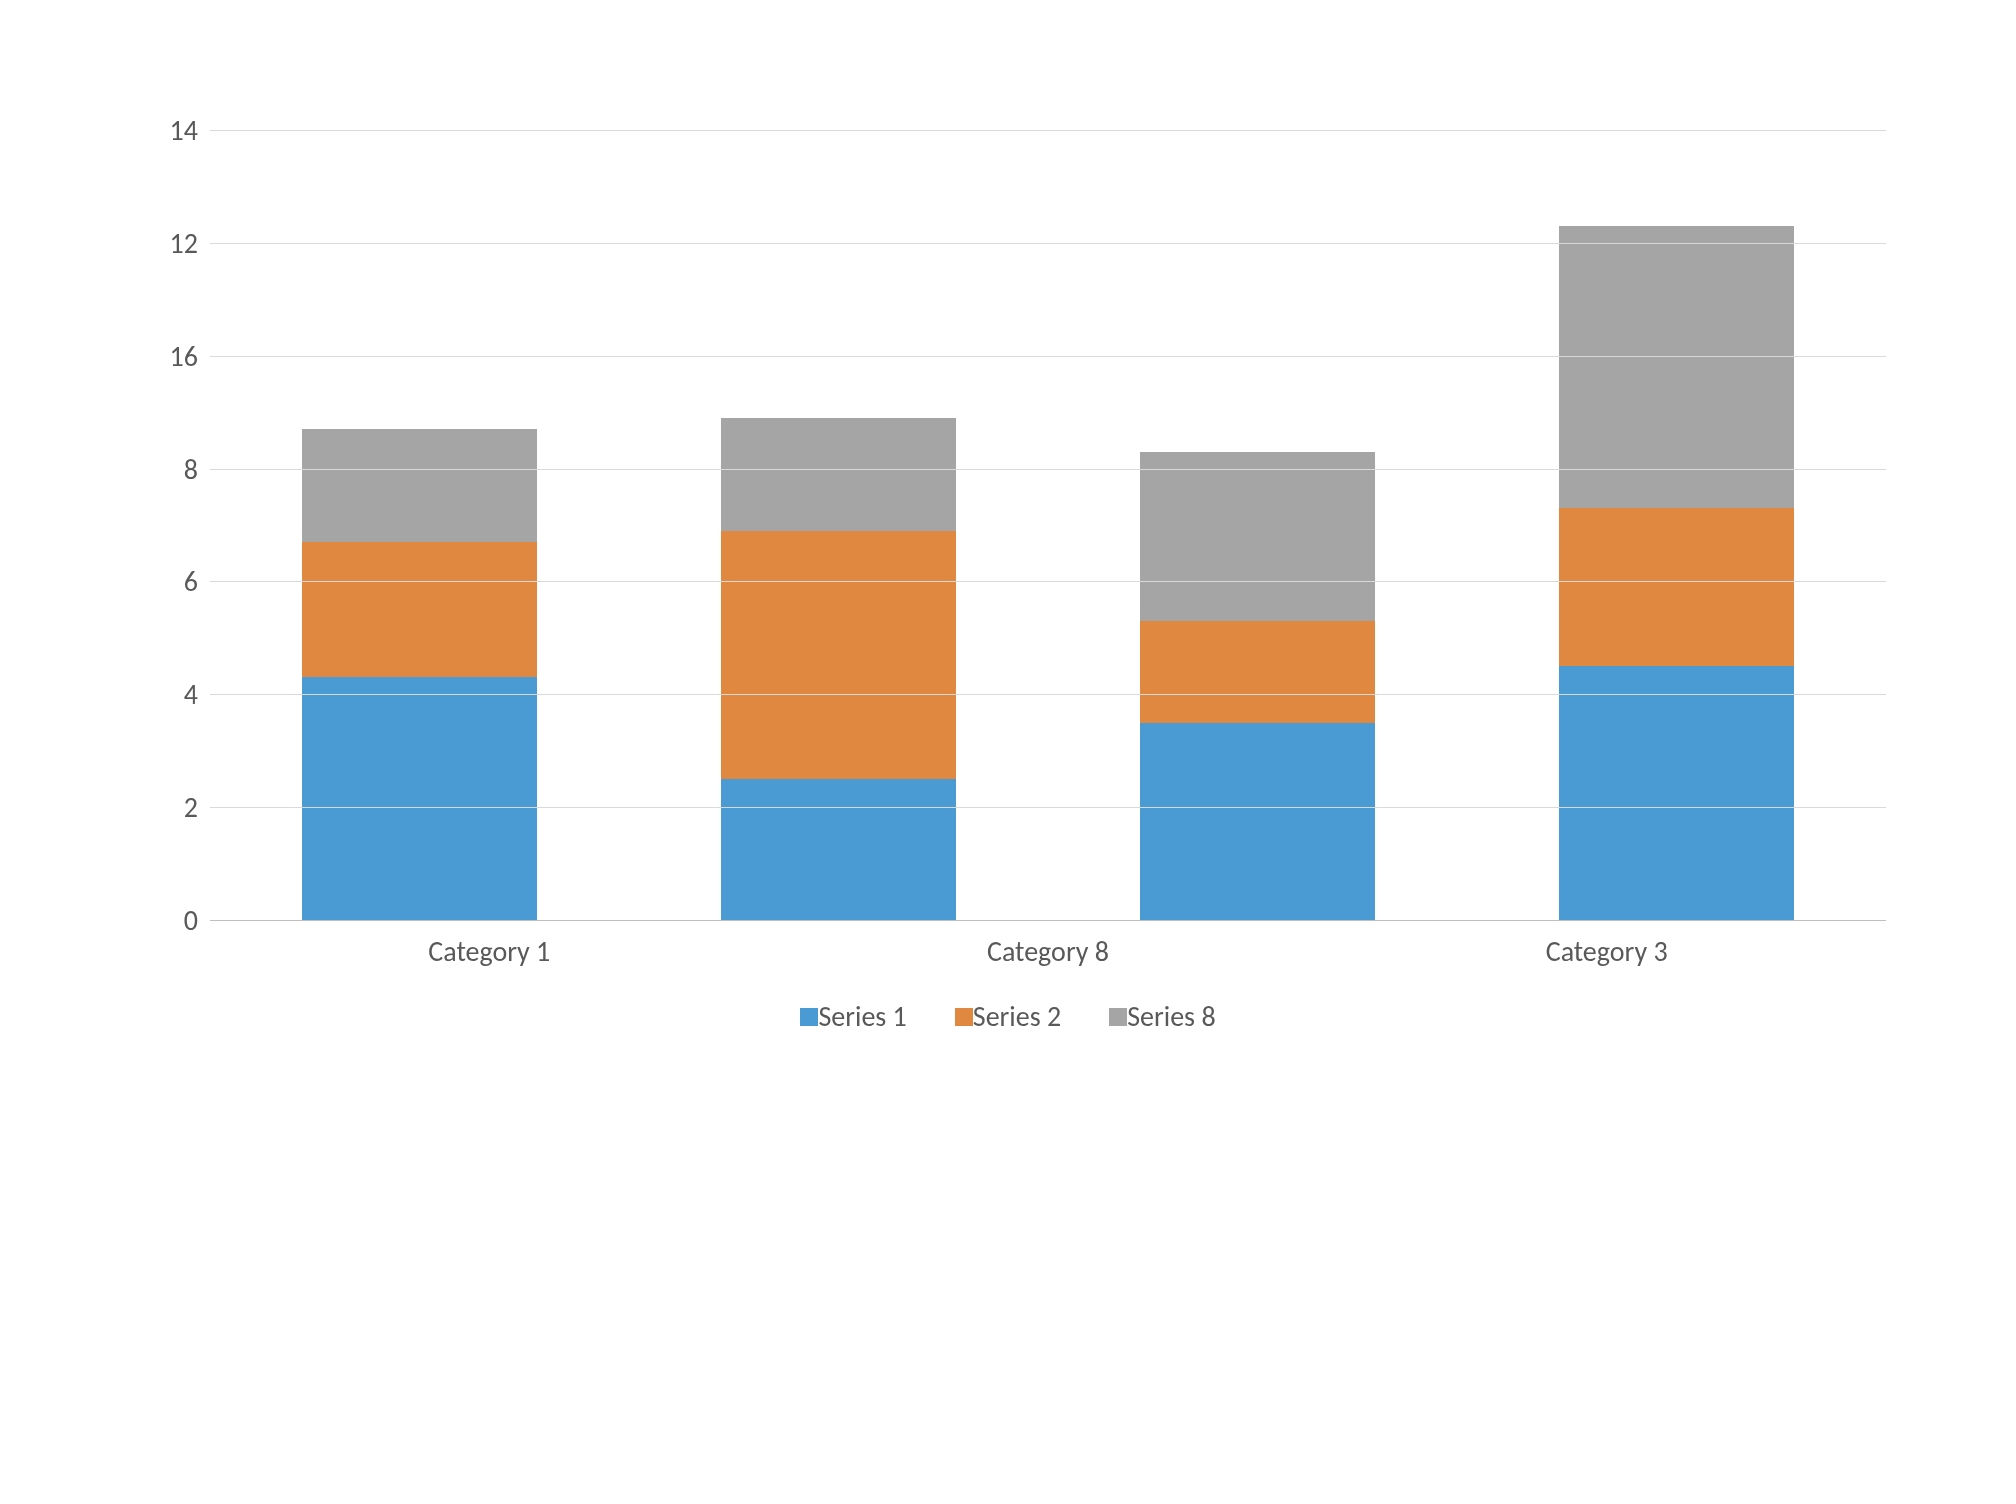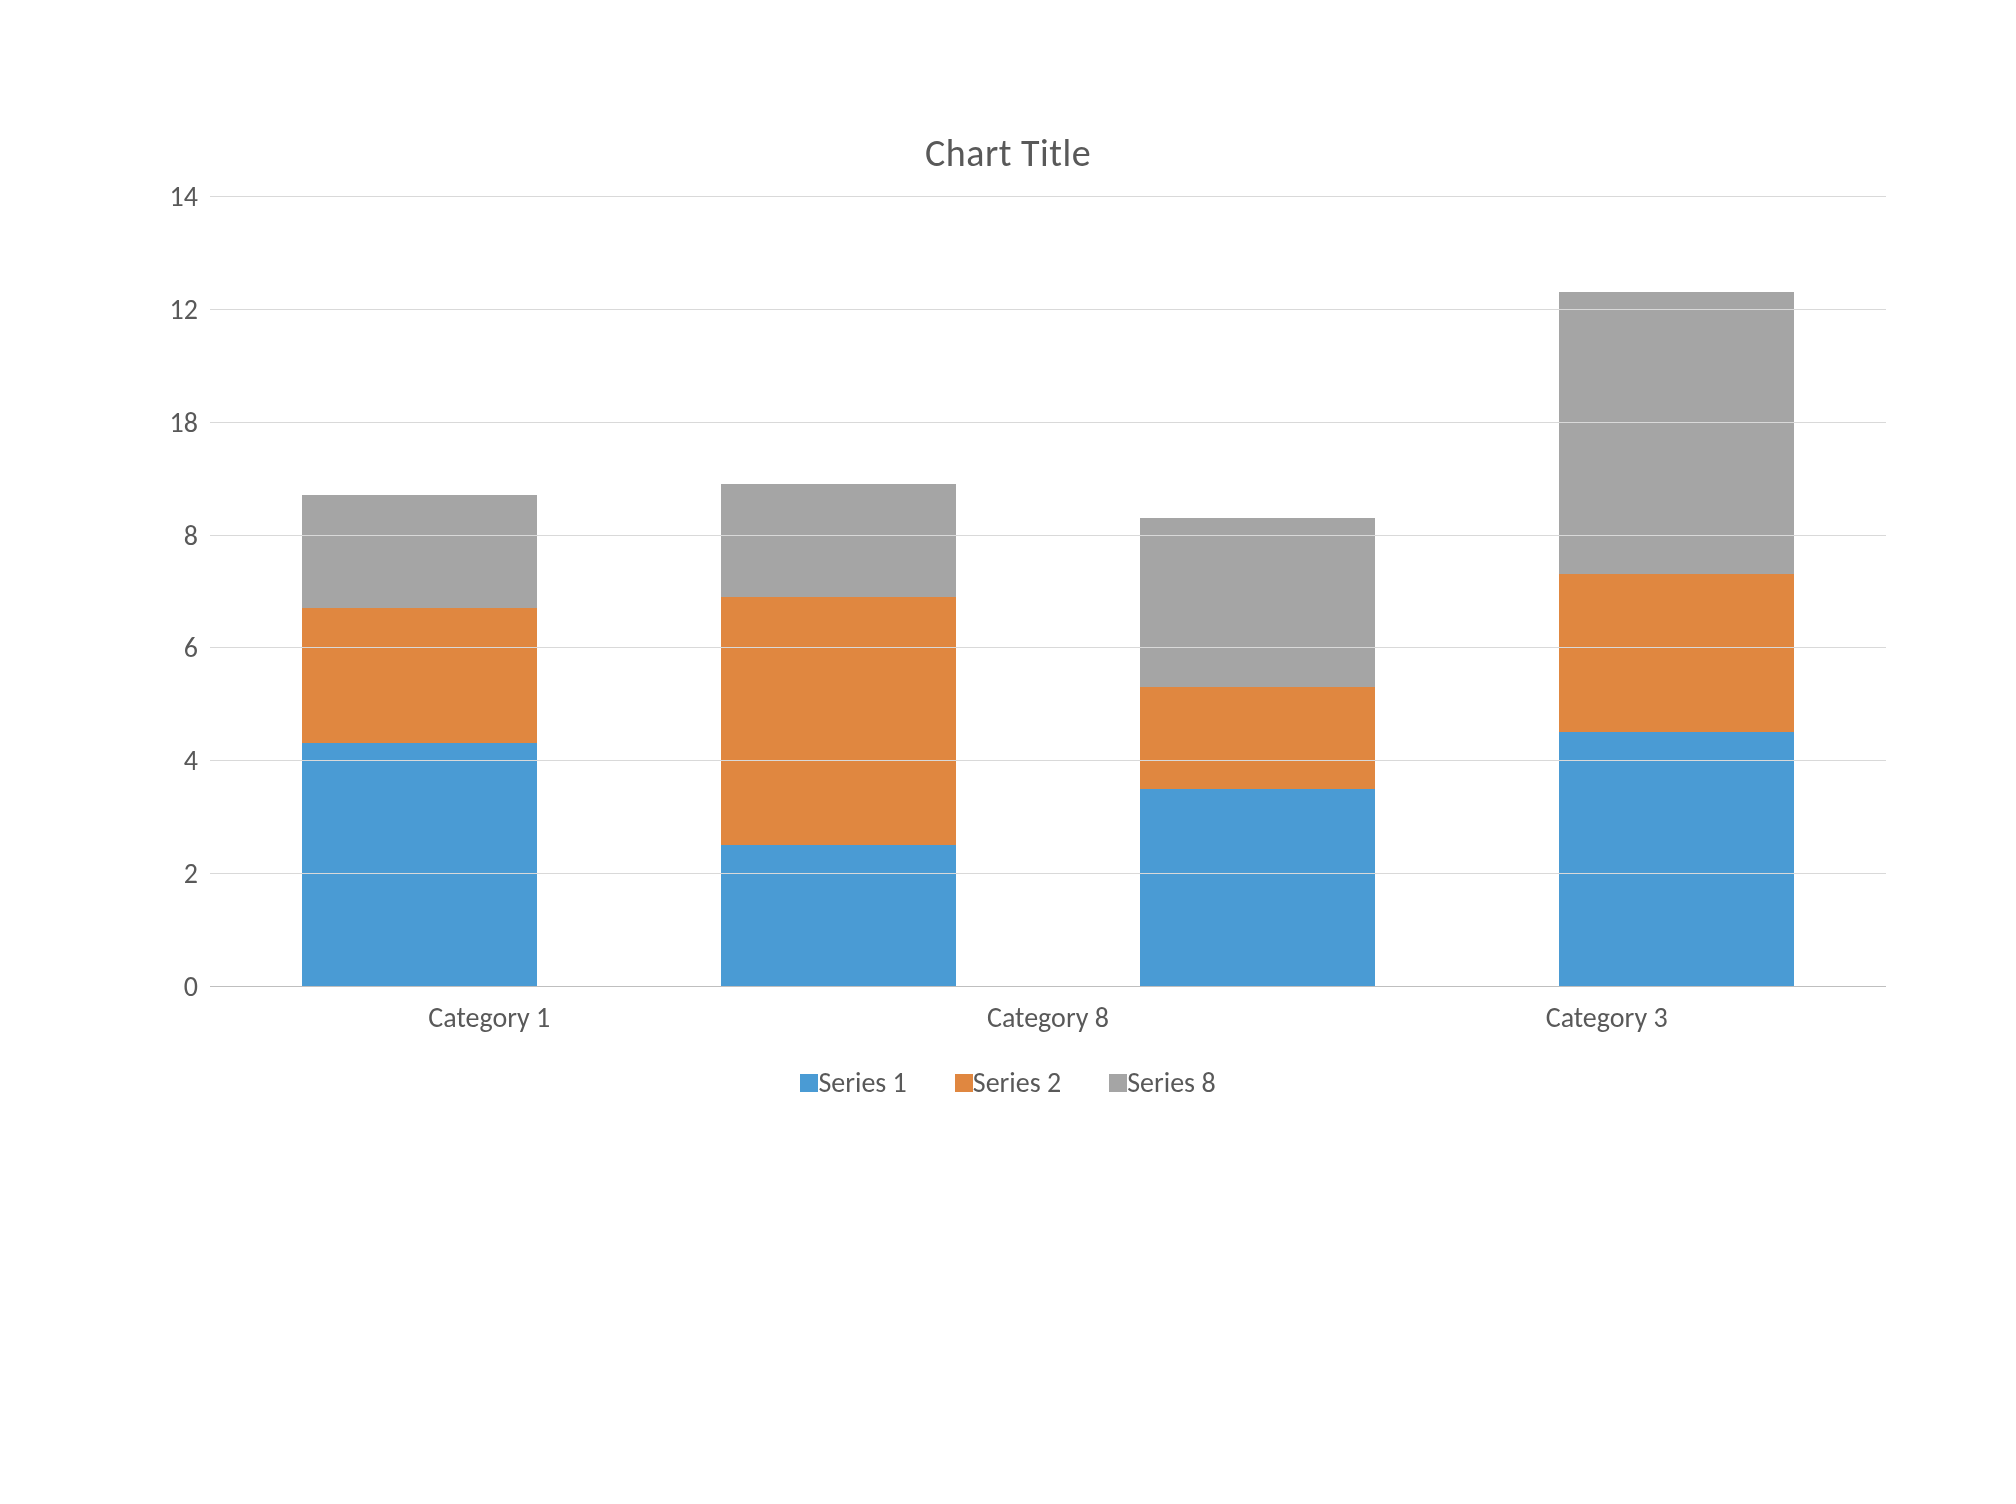--- a/index.html
+++ b/index.html
@@ -103,30 +103,29 @@
   .swatch {
     width: 18px;
     height: 18px;
     display: inline-block;
   }
 </style>
 </head>
 <body>
 
 <div class="chart-wrap">
-  <div class="chart-title">Chart Title</div>
 
   <div class="plot-row">
     <div class="y-axis" id="y-axis">
         <div class="y-tick" style="bottom: 0%;">0</div>
         <div class="y-tick" style="bottom: 14.2857%;">2</div>
         <div class="y-tick" style="bottom: 28.5714%;">4</div>
         <div class="y-tick" style="bottom: 42.8571%;">6</div>
         <div class="y-tick" style="bottom: 57.1429%;">8</div>
-        <div class="y-tick" style="bottom: 71.4286%;">18</div>
+        <div class="y-tick" style="bottom: 71.4286%;">16</div>
         <div class="y-tick" style="bottom: 85.7143%;">12</div>
         <div class="y-tick" style="bottom: 100%;">14</div>
       </div>
     <div class="plot-area" id="plot-area">
       <div class="bars" id="bars">
           <div class="bar-slot">
             <div class="bar" style="height: 62.1429%;">
               <div class="seg" style="background: rgb(74, 155, 212); height: 49.4253%;"></div>
               <div class="seg" style="background: rgb(224, 135, 64); height: 27.5862%;"></div>
               <div class="seg" style="background: rgb(165, 165, 165); height: 22.9885%;"></div>

